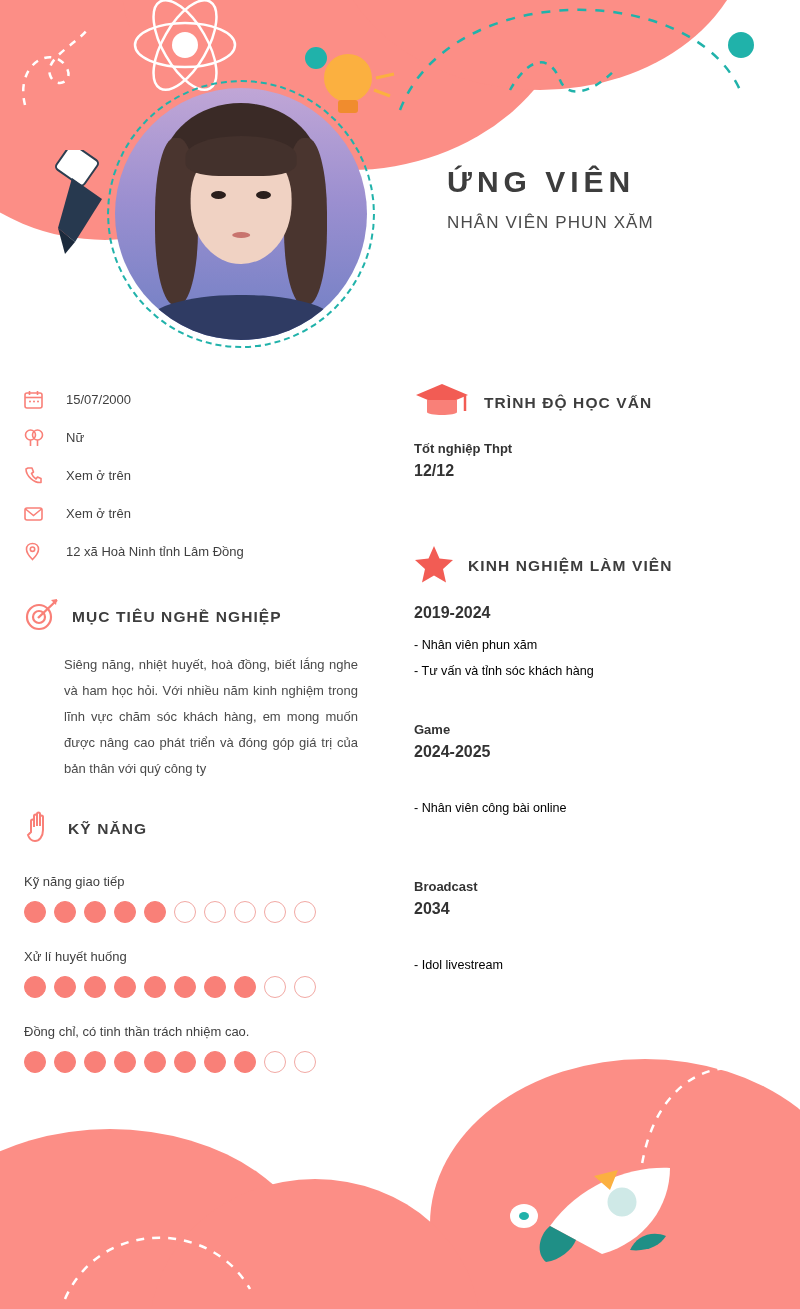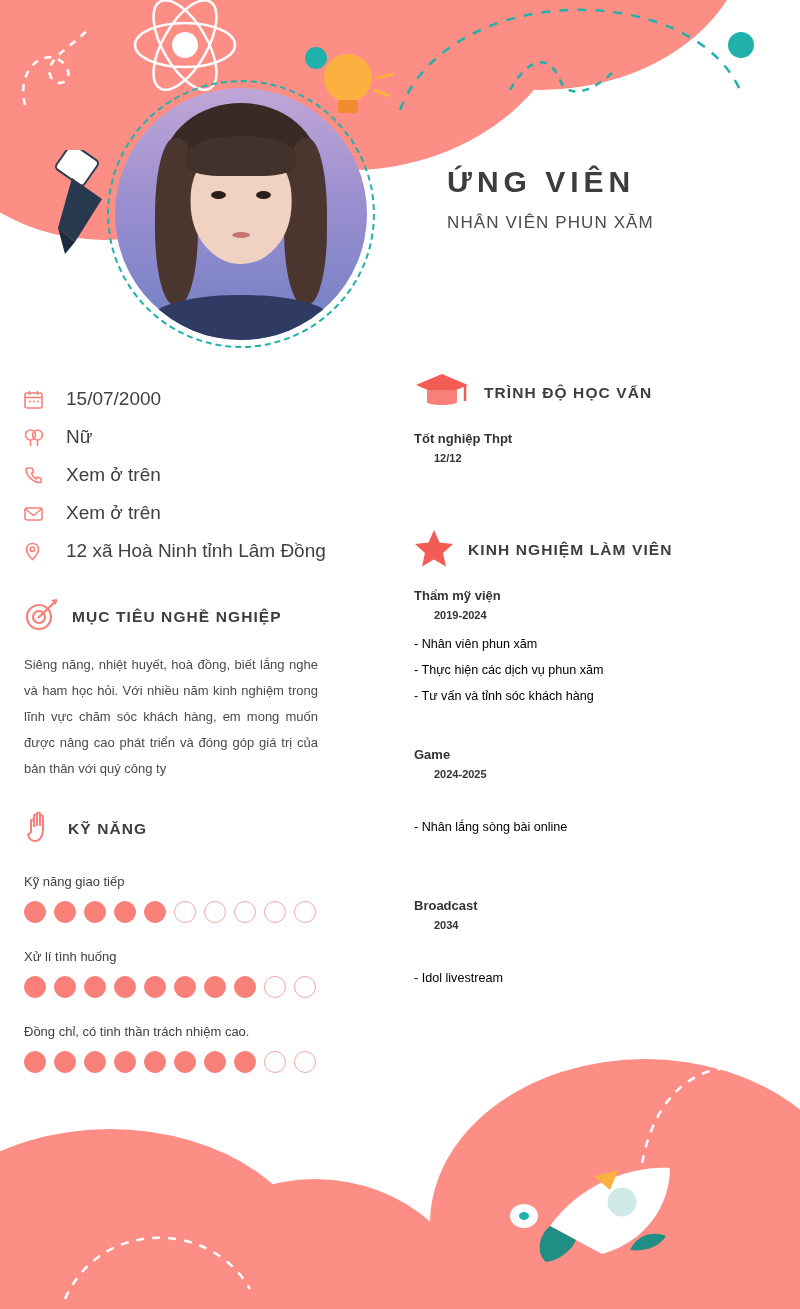--- a/index.html
+++ b/index.html
@@ -108,61 +108,61 @@
   .name {
     font-size: 30px; font-weight: bold; letter-spacing: 5px;
     color: #3d3d3d;
   }
   .role {
     margin-top: 14px; font-size: 17px; letter-spacing: 1.1px; color: #4a4a4a;
   }
 
   
   .left-col { position: absolute; left: 24px; top: 380px; width: 340px; }
-  .right-col { position: absolute; left: 414px; top: 371px; width: 362px; }
+  .right-col { position: absolute; left: 414px; top: 381px; width: 362px; }
 
   
   .contact-row {
     display: flex; align-items: center; height: 38px;
   }
   .contact-icon {
     width: 30px; display: flex; align-items: center; justify-content: flex-start;
     color: #f98078;
   }
-  .contact-text { font-size: 19px; color: #3f3f3f; margin-left: 12px; }
+  .contact-text { font-size: 13px; color: #3f3f3f; margin-left: 12px; }
 
   
   .section { margin-top: 28px; }
   .sec-head {
     display: flex; align-items: center; gap: 14px; margin-bottom: 16px;
   }
   .sec-title {
     font-size: 15.5px; font-weight: bold; letter-spacing: 1.1px; color: #3d3d3d;
   }
   .sec-icon { flex: 0 0 auto; display: block; }
 
   .paragraph {
     font-size: 13px; line-height: 26px; color: #4a4a4a;
-    text-align: justify; width: 294px;
+    text-align: justify; width: 294px; margin-left: 40px;
   }
 
   
   .skill { margin-top: 26px; }
   .skill-label { font-size: 13px; color: #3f3f3f; margin-bottom: 12px; }
   .dots { display: flex; gap: 8px; }
   .dot {
     width: 22px; height: 22px; border-radius: 50%;
     border: 1.5px solid #f2a9a4; background: #ffffff;
   }
   .dot.filled { background: #f98078; border-color: #f98078; }
 
   
   .entry { margin-bottom: 8px; }
   .entry-title { font-size: 13px; font-weight: bold; color: #333; margin-bottom: 6px; }
-  .entry-date { font-size: 11px; font-weight: bold; color: #333; margin-bottom: 10px; margin-left: 20px; }
+  .entry-date { font-size: 16px; font-weight: bold; color: #333; margin-bottom: 10px; }
   .entry-line { font-size: 12.6px; color: #000000; line-height: 26px; }
   .block-gap { height: 26px; }
 
   
   .bulb { position: absolute; left: 300px; top: 44px; }
   .pen { position: absolute; left: 40px; top: 150px; }
   .rocket { position: absolute; right: 110px; bottom: 35px; }
 </style>
 </head>
 <body>
@@ -342,21 +342,21 @@
             <span class="dot filled"></span>
             <span class="dot"></span>
           <span class="dot"></span>
             <span class="dot"></span>
             <span class="dot"></span>
             <span class="dot"></span>
         </div>
       </div>
 
       <div class="skill">
-        <div class="skill-label">Xử lí tình huống</div>
+        <div class="skill-label">Xử lí huyết huống</div>
         <div class="dots">
           <span class="dot filled"></span>
             <span class="dot filled"></span>
             <span class="dot filled"></span>
           <span class="dot filled"></span>
             <span class="dot filled"></span>
             <span class="dot filled"></span>
           <span class="dot filled"></span>
             <span class="dot filled"></span>
             <span class="dot"></span>
@@ -408,34 +408,32 @@
       <div class="sec-head">
         <span class="sec-icon">
           <svg width="40" height="40" viewBox="0 0 40 40">
               <path d="M20 2 L25.5 14.5 L39 16 L29 25 L32 38.5 L20 31.5 L8 38.5 L11 25 L1 16 L14.5 14.5 Z" fill="#f25c54"></path>
             </svg>
         </span>
         <span class="sec-title">KINH NGHIỆM LÀM VIÊN</span>
       </div>
 
       <div class="entry">
-        <div class="entry-title">Thẩm mỹ viện</div>
         <div class="entry-date">2019-2024</div>
         <div class="entry-line">- Nhân viên phun xăm</div>
-        <div class="entry-line">- Thực hiện các dịch vụ phun xăm</div>
         <div class="entry-line">- Tư vấn và tỉnh sóc khách hàng</div>
       </div>
 
       <div style="height:30px"></div>
 
       <div class="entry">
         <div class="entry-title">Game</div>
         <div class="entry-date">2024-2025</div>
         <div style="height:24px"></div>
-        <div class="entry-line">- Nhân lắng sòng bài online</div>
+        <div class="entry-line">- Nhân viên công bài online</div>
       </div>
 
       <div style="height:50px"></div>
 
       <div class="entry">
         <div class="entry-title">Broadcast</div>
         <div class="entry-date">2034</div>
         <div style="height:24px"></div>
         <div class="entry-line">- Idol livestream</div>
       </div>

